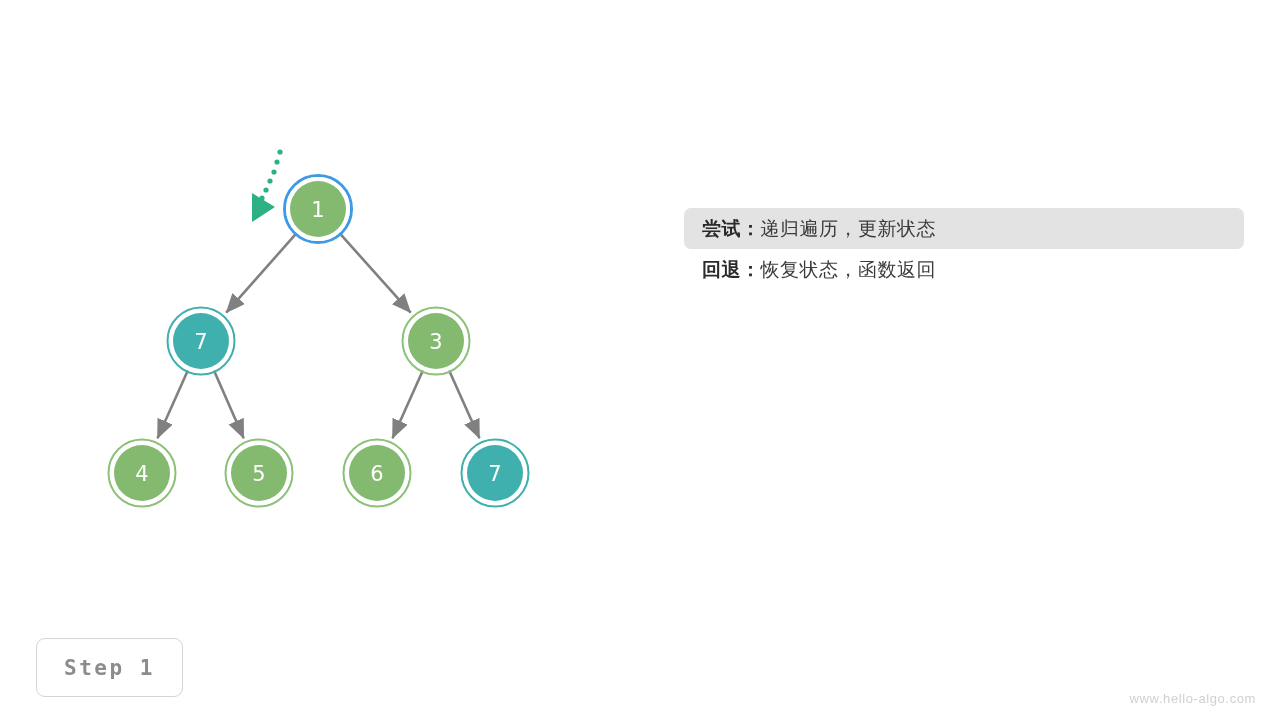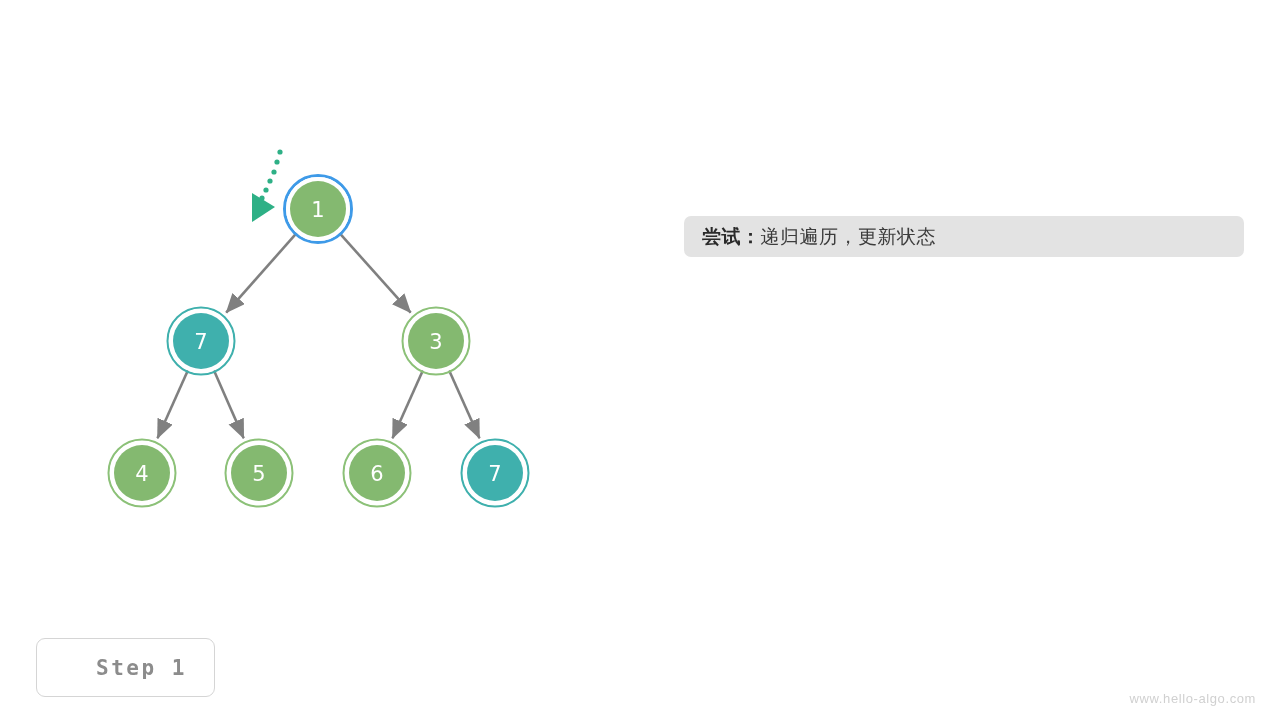--- a/index.html
+++ b/index.html
@@ -53,21 +53,20 @@
     color: #3c3c3c;
     line-height: 1.0;
     white-space: nowrap;
     padding: 11px 18px 11px 18px;
     display: block;
     letter-spacing: 0.5px;
   }
   .hint-line.highlight {
     background: #e3e3e3;
     border-radius: 7px;
-    margin-top: 8px;
   }
   .hint-line b {
     font-weight: bold;
     color: #2a2a2a;
   }
 
   .code-block {
     position: absolute;
     left: 700px;
     top: 325px;
@@ -98,21 +97,20 @@
     border-radius: 9px;
     background: #ffffff;
     display: flex;
     align-items: center;
     justify-content: center;
     font-family: "DejaVu Sans Mono", "Liberation Mono", monospace;
     font-size: 21px;
     font-weight: bold;
     color: #8c8c8c;
     letter-spacing: 2.5px;
-    padding-left: 32px;
   }
 
   
   .watermark {
     position: absolute;
     right: 24px;
     bottom: 14px;
     font-family: Liberation Sans, sans-serif;
     font-size: 13px;
     color: #d0d0d0;
@@ -190,20 +188,23 @@
         <circle cx="266" cy="190" r="2.6" fill="#2eb086"></circle>
         <circle cx="262" cy="198" r="2.6" fill="#2eb086"></circle>
         <polygon points="252,193 275,207 252,222" fill="#2eb086"></polygon>
       </g>
   </svg>
 
   <div class="panel">
     <div class="hint-line highlight">
       <b>尝试：</b><span>递归遍历，更新状态</span>
     </div>
+    <div class="hint-line">
+      <b>回退：</b><span>恢复状态，函数返回</span>
+    </div>
   </div>
 
 
   <div class="step-badge">
     <span>Step 1</span>
   </div>
 
   <div class="watermark">www.hello-algo.com</div>
 
 </div>

